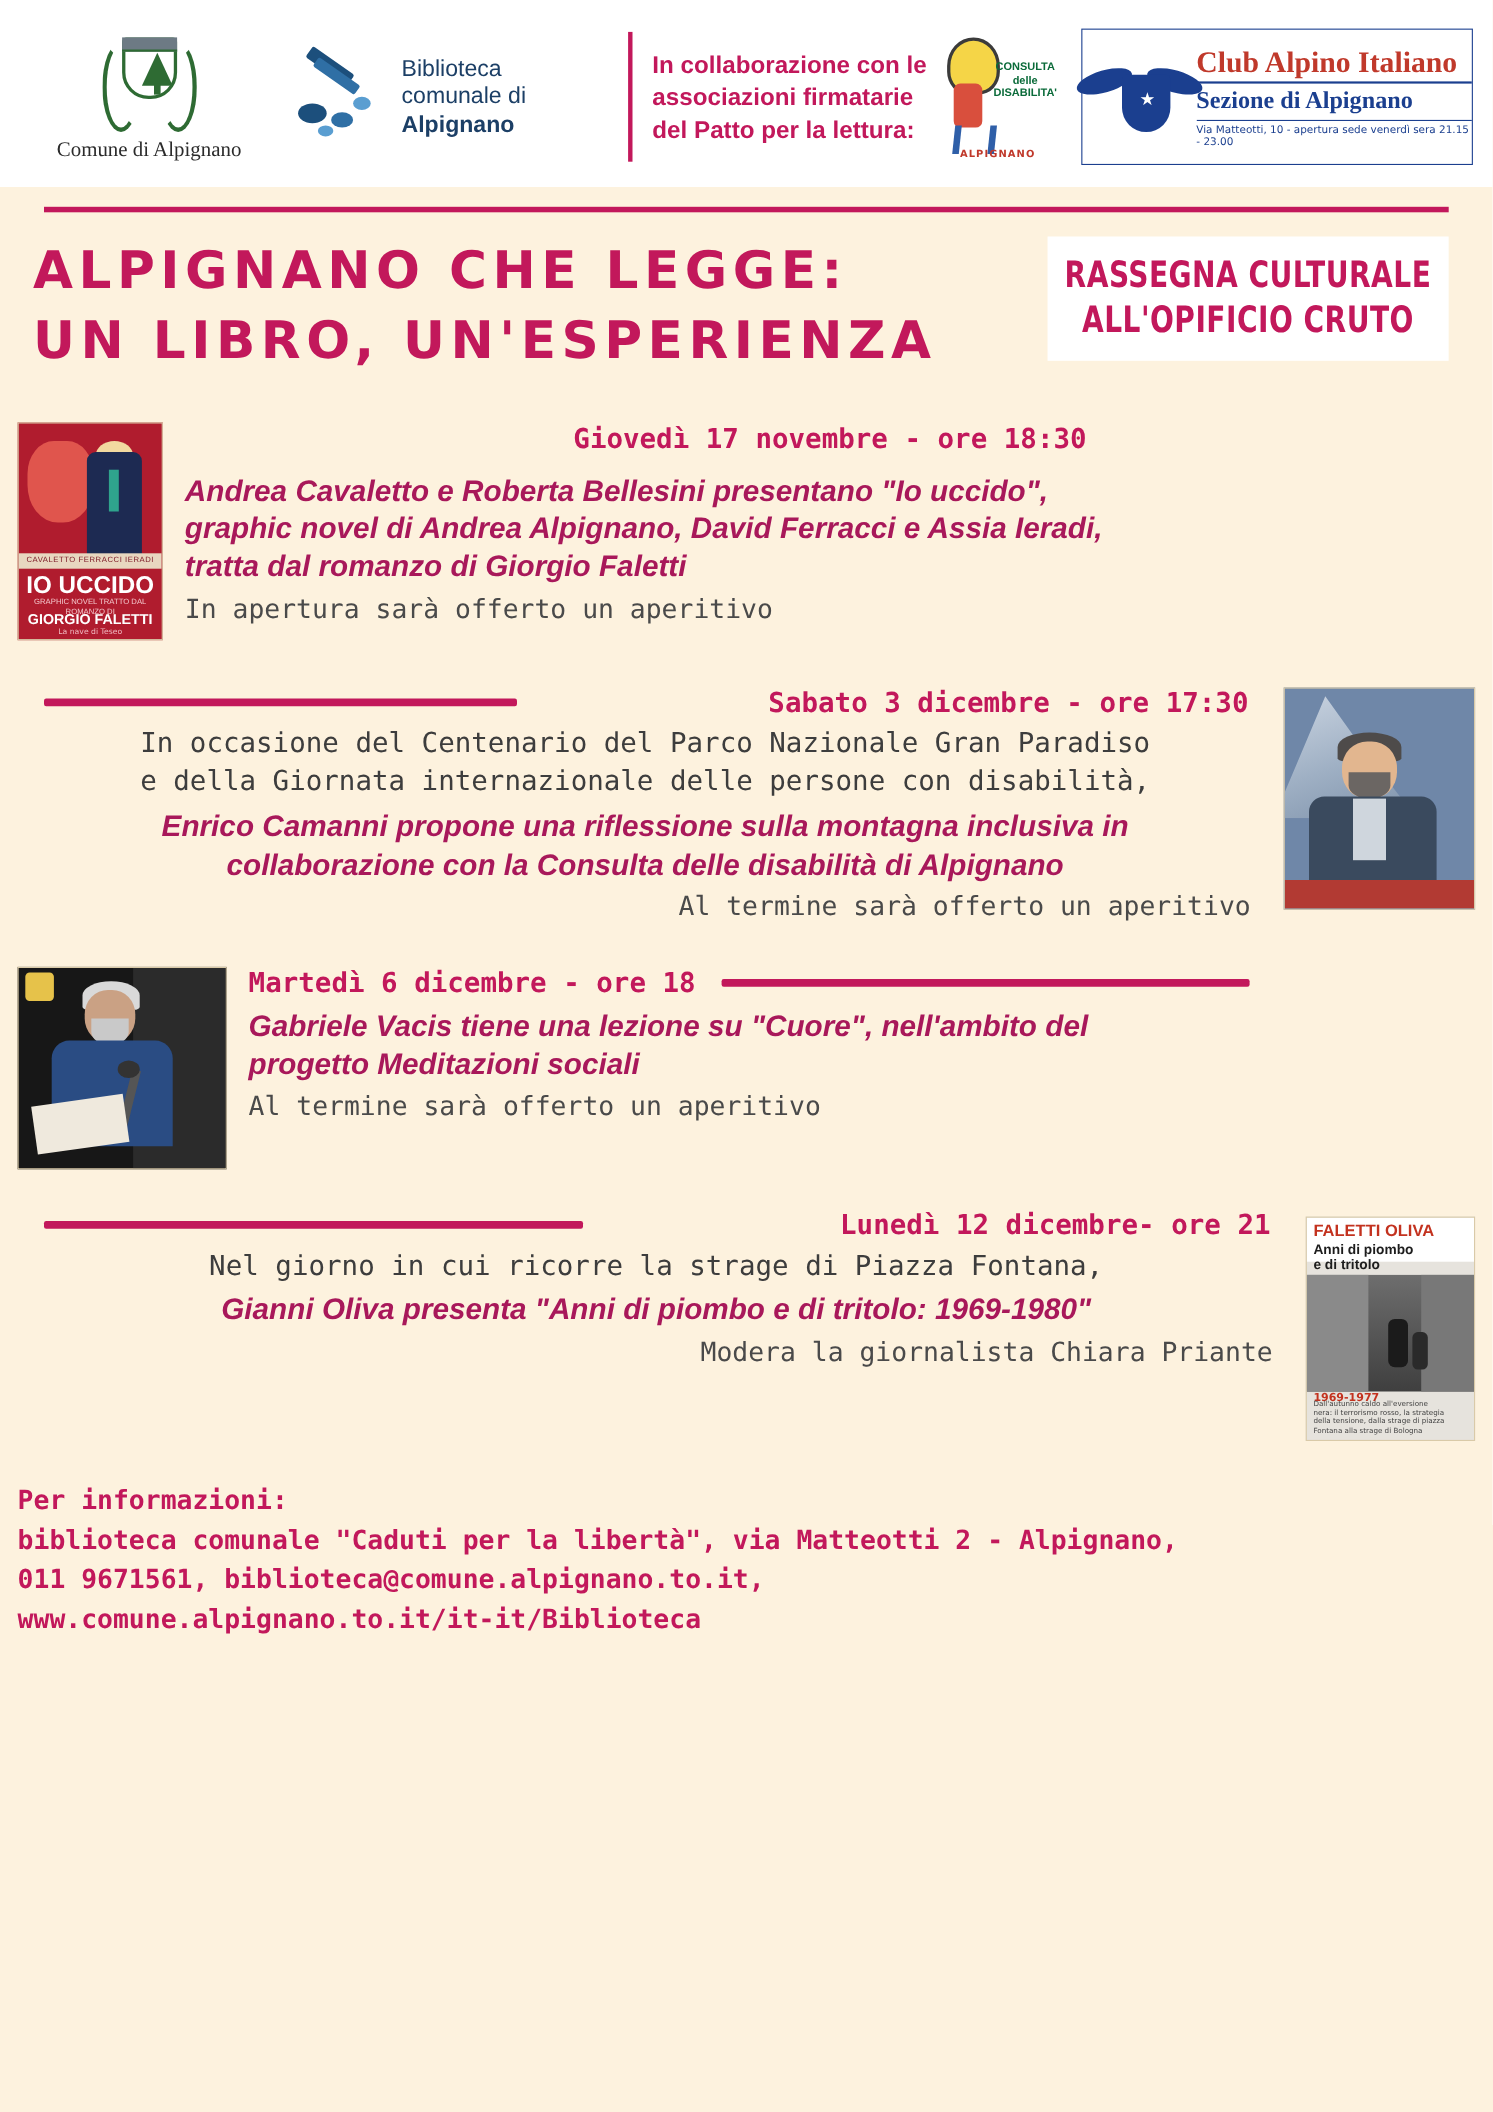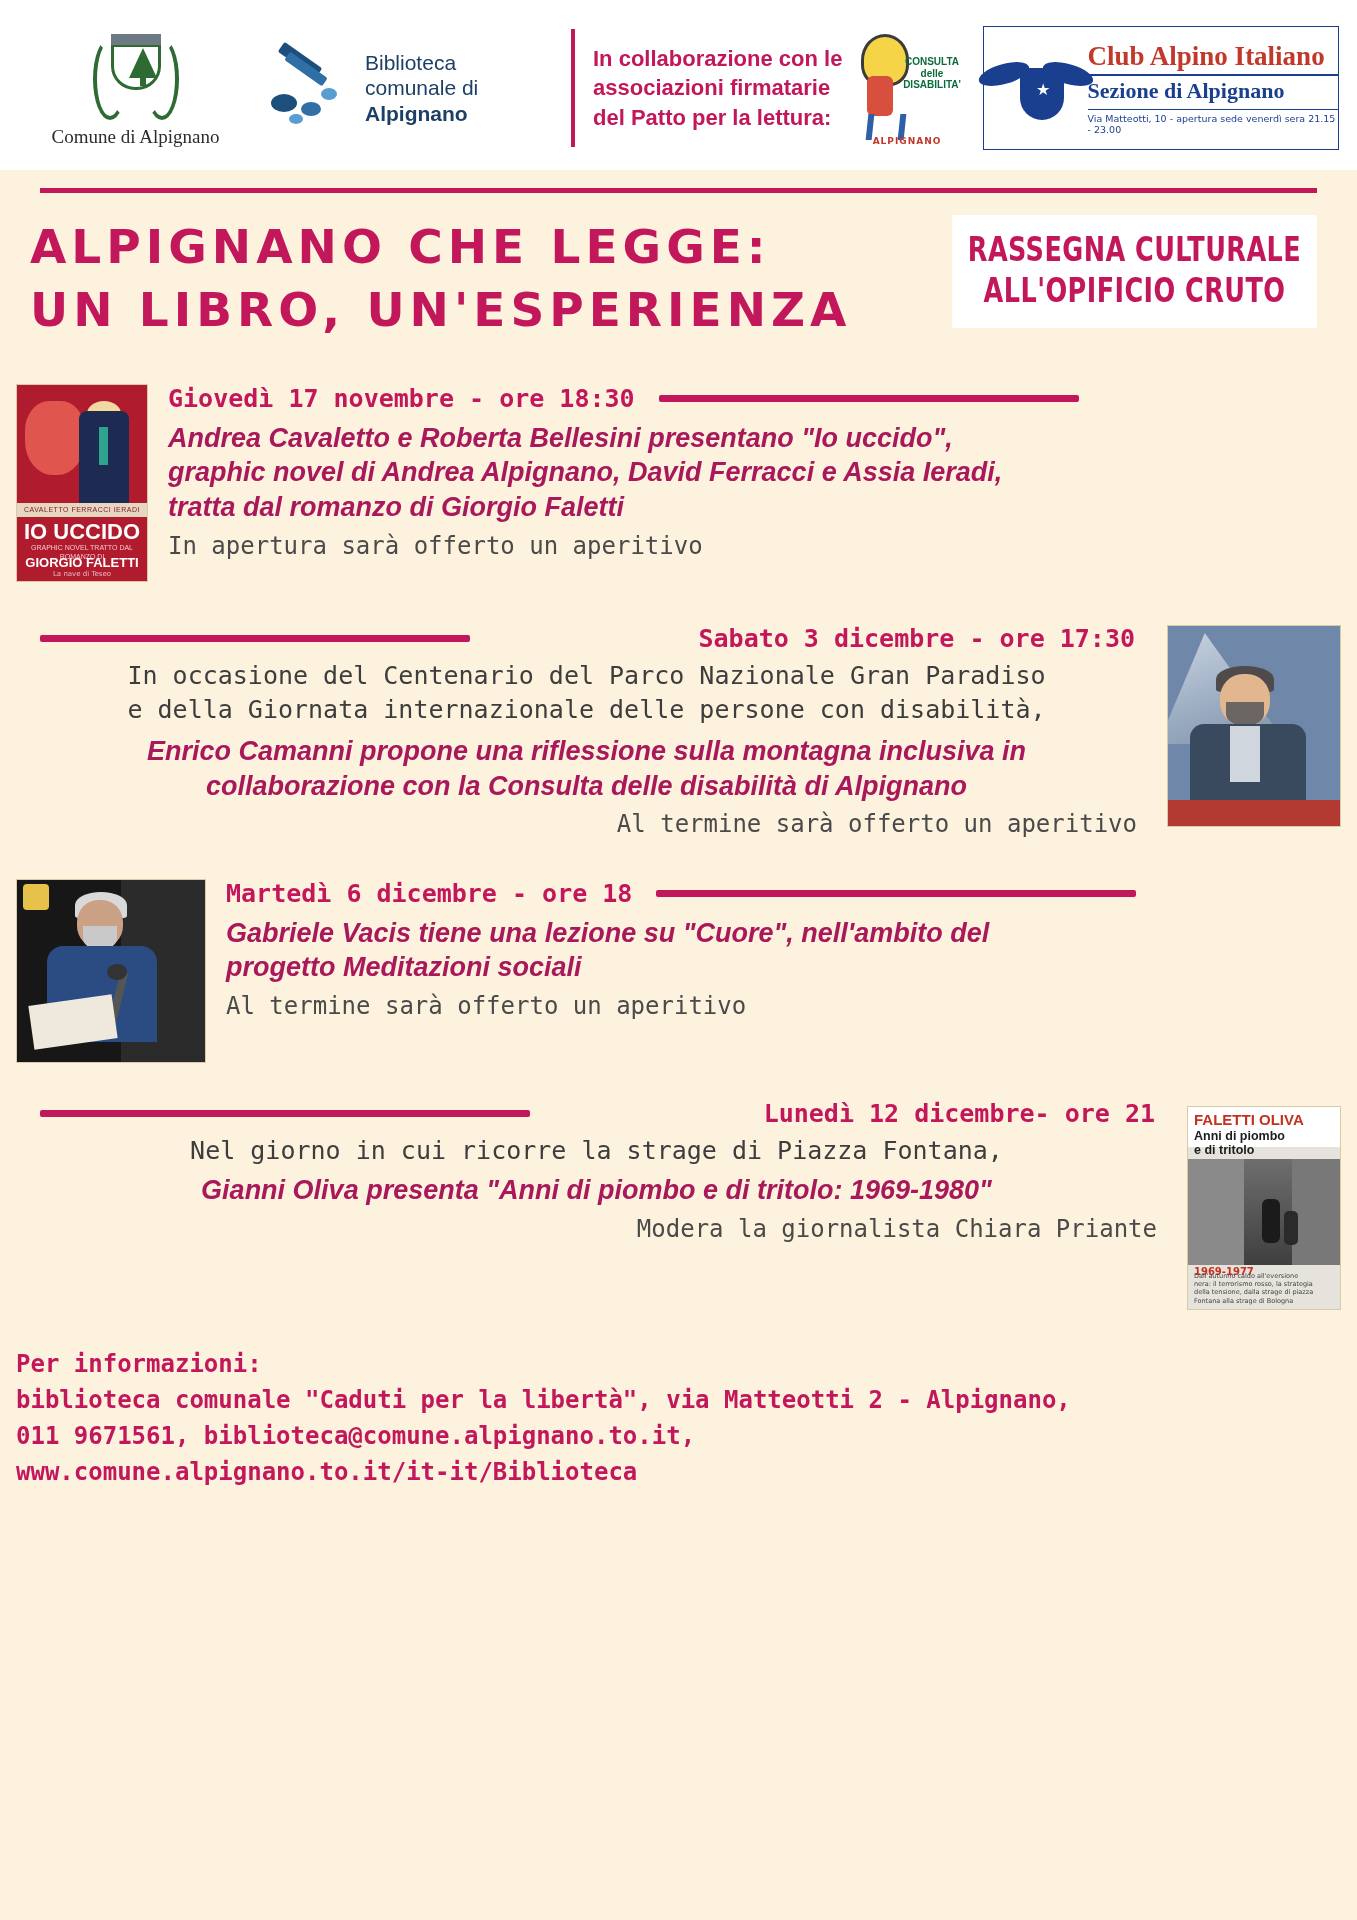--- a/index.html
+++ b/index.html
@@ -525,21 +525,21 @@
           <div class="hair"></div>
           <div class="coat"></div>
           <div class="tie"></div>
           <div class="band">CAVALETTO   FERRACCI   IERADI</div>
           <div class="ttl">IO UCCIDO</div>
           <div class="sub">GRAPHIC NOVEL TRATTO DAL ROMANZO DI</div>
           <div class="auth">GIORGIO FALETTI</div>
           <div class="pub">La nave di Teseo</div>
         </div>
         <div class="etext" style="padding-left:20px;">
-          <div style="display:flex; align-items:center; gap:24px;">
+          <div style="display:flex; align-items:center; gap:8px;flex-direction:column;">
             <div class="date">Giovedì 17 novembre - ore 18:30</div>
             <div class="rule" style="flex:1; max-width:420px; margin-right:20px;"></div>
           </div>
           <div class="desc" style="margin-top:8px;">
             <div>Andrea Cavaletto e Roberta Bellesini presentano "Io uccido",</div>
             <div>graphic novel di Andrea Alpignano, David Ferracci e Assia Ieradi,</div>
             <div>tratta dal romanzo di Giorgio Faletti</div>
           </div>
           <div class="mono" style="margin-top:6px;">In apertura sarà offerto un aperitivo</div>
         </div>

